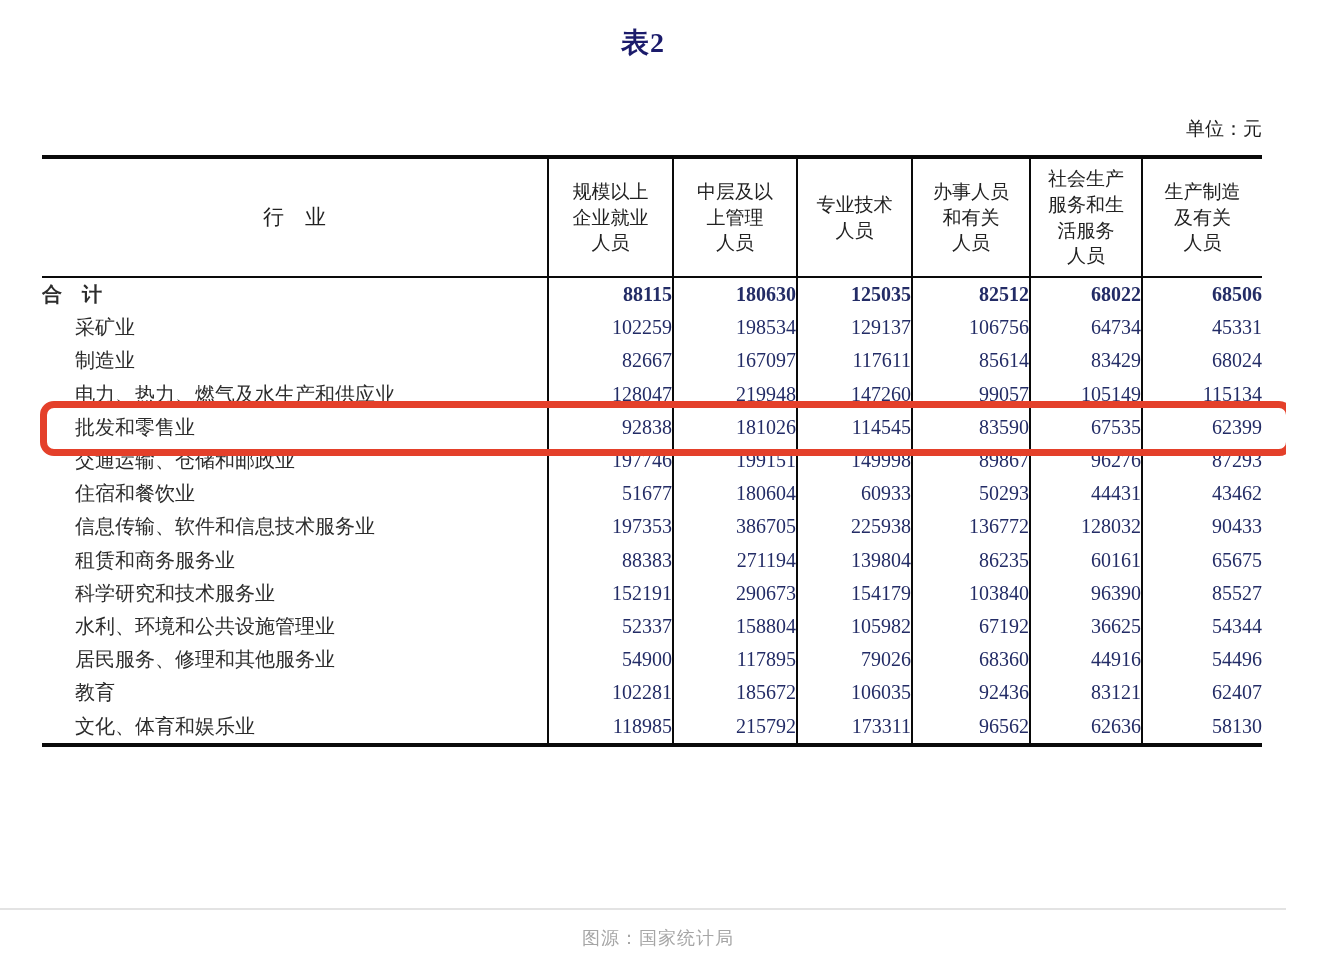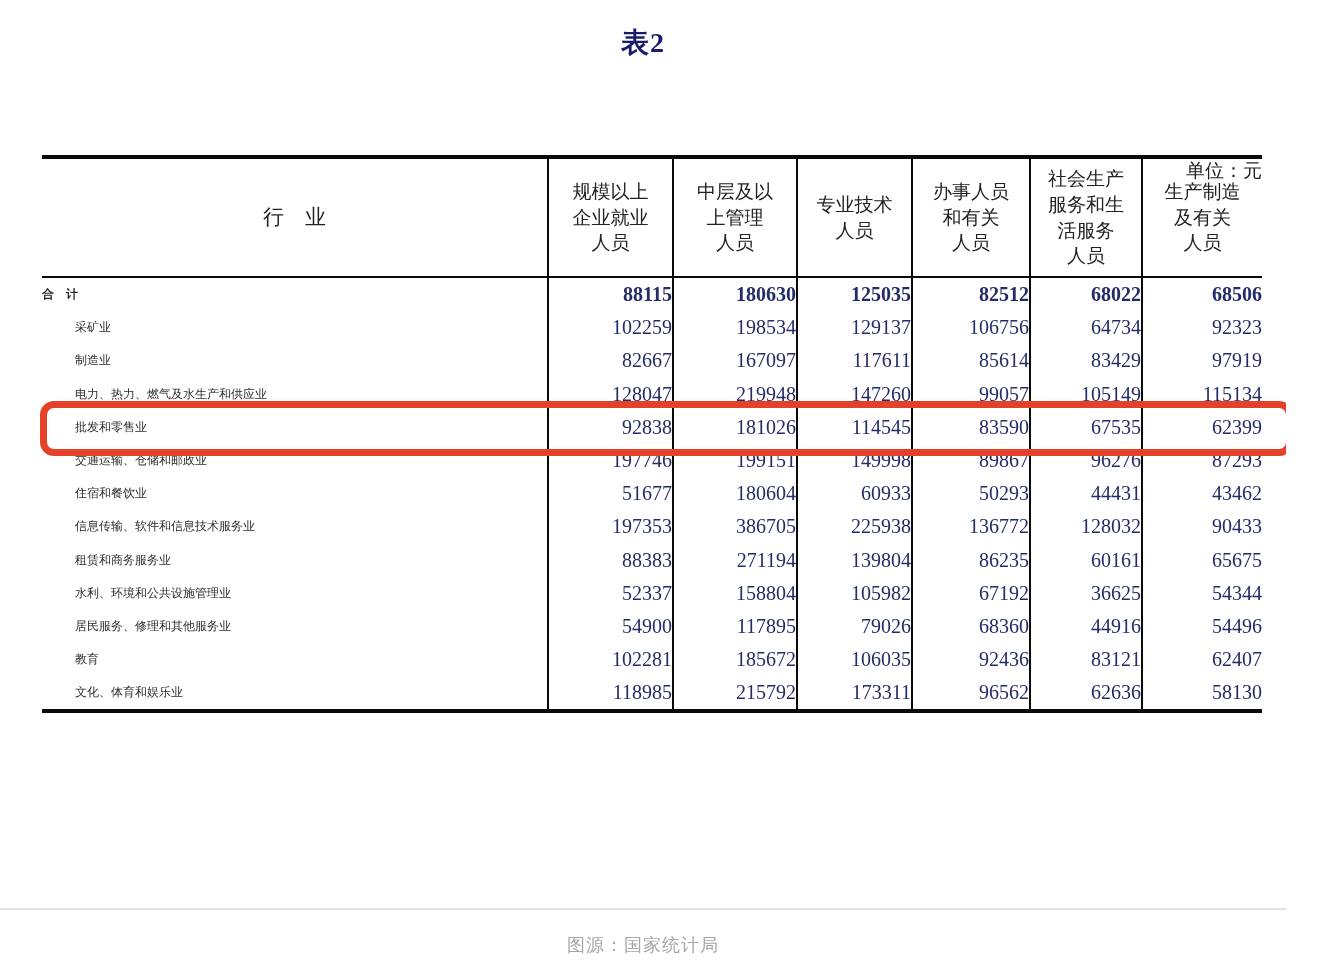--- a/index.html
+++ b/index.html
@@ -16,42 +16,41 @@
     display:flex;justify-content:center;align-items:baseline;gap:36px;
     font-family:"Liberation Serif",serif;
     font-weight:bold;font-size:28px;color:#1b1b6b;
     letter-spacing:1px;
   }
   
   .unit{
     position:absolute;top:116px;left:42px;width:1220px;
     text-align:right;font-size:19px;color:#1c1c1c;
     font-family:Liberation Serif, serif;
-    margin-top:42px;
   }
   
   .table-wrap{position:absolute;left:42px;top:155px;width:1220px;}
   table.wage{
     border-collapse:collapse;table-layout:fixed;width:1220px;
     border-top:4px solid #0a0a0a;
     border-bottom:4px solid #0a0a0a;
   }
   table.wage th,table.wage td{padding:0;margin:0;}
   table.wage thead th{
     height:117px;vertical-align:middle;text-align:center;
     font-weight:normal;font-size:19px;line-height:1.35;color:#222;
     white-space:pre-line;
     border-bottom:2px solid #0a0a0a;
   }
   table.wage thead th.industry-h{font-size:21px;}
   table.wage th:not(:first-child),
   table.wage td:not(:first-child){border-left:2px solid #0a0a0a;}
   table.wage tbody td{height:33.2px;vertical-align:middle;}
   td.industry{
-    font-size:12px;color:#2c2c2c;text-align:left;
+    font-size:20px;color:#2c2c2c;text-align:left;
     padding-left:13px;white-space:nowrap;overflow:hidden;
   }
   td.industry.indent{padding-left:33px;}
   td.num{
     font-family:"Liberation Serif",serif;
     font-size:20px;color:#232c66;text-align:right;padding-right:9px;
     white-space:nowrap;
   }
   tr.total-row td{font-weight:bold;}
   tr.total-row td.industry{letter-spacing:0;}
@@ -61,24 +60,23 @@
     box-sizing:border-box;
     border:7px solid #e4402a;border-radius:14px;
     pointer-events:none;z-index:5;
   }
   
   .footer-sep{
     position:absolute;left:0;top:908px;width:1342px;height:2px;
     background:#e3e3e3;
   }
   .footer{
-    position:absolute;top:926px;left:0;width:100%;
+    position:absolute;top:926px;left:15px;width:100%;
     text-align:center;font-size:18px;color:#a6a6a6;
     letter-spacing:1px;
-    margin-top:7px;
   }
 </style>
 </head>
 <body>
 
 <div class="page">
 
   <div class="title" style="color: rgb(27, 27, 107);">
     <span>表2</span>
   </div>
@@ -129,30 +127,30 @@
             <td class="num">68022</td>
             <td class="num">68506</td>
           </tr>
           <tr>
             <td class="industry indent">采矿业</td>
             <td class="num">102259</td>
             <td class="num">198534</td>
             <td class="num">129137</td>
             <td class="num">106756</td>
             <td class="num">64734</td>
-            <td class="num">92323</td>
+            <td class="num">45331</td>
           </tr>
           <tr>
             <td class="industry indent">制造业</td>
             <td class="num">82667</td>
             <td class="num">167097</td>
             <td class="num">117611</td>
             <td class="num">85614</td>
             <td class="num">83429</td>
-            <td class="num">97919</td>
+            <td class="num">68024</td>
           </tr>
           <tr>
             <td class="industry indent">电力、热力、燃气及水生产和供应业</td>
             <td class="num">128047</td>
             <td class="num">219948</td>
             <td class="num">147260</td>
             <td class="num">99057</td>
             <td class="num">105149</td>
             <td class="num">115134</td>
           </tr>
@@ -195,20 +193,29 @@
           <tr>
             <td class="industry indent">租赁和商务服务业</td>
             <td class="num">88383</td>
             <td class="num">271194</td>
             <td class="num">139804</td>
             <td class="num">86235</td>
             <td class="num">60161</td>
             <td class="num">65675</td>
           </tr>
           <tr>
+            <td class="industry indent">科学研究和技术服务业</td>
+            <td class="num">152191</td>
+            <td class="num">290673</td>
+            <td class="num">154179</td>
+            <td class="num">103840</td>
+            <td class="num">96390</td>
+            <td class="num">85527</td>
+          </tr>
+          <tr>
             <td class="industry indent">水利、环境和公共设施管理业</td>
             <td class="num">52337</td>
             <td class="num">158804</td>
             <td class="num">105982</td>
             <td class="num">67192</td>
             <td class="num">36625</td>
             <td class="num">54344</td>
           </tr>
           <tr>
             <td class="industry indent">居民服务、修理和其他服务业</td>

